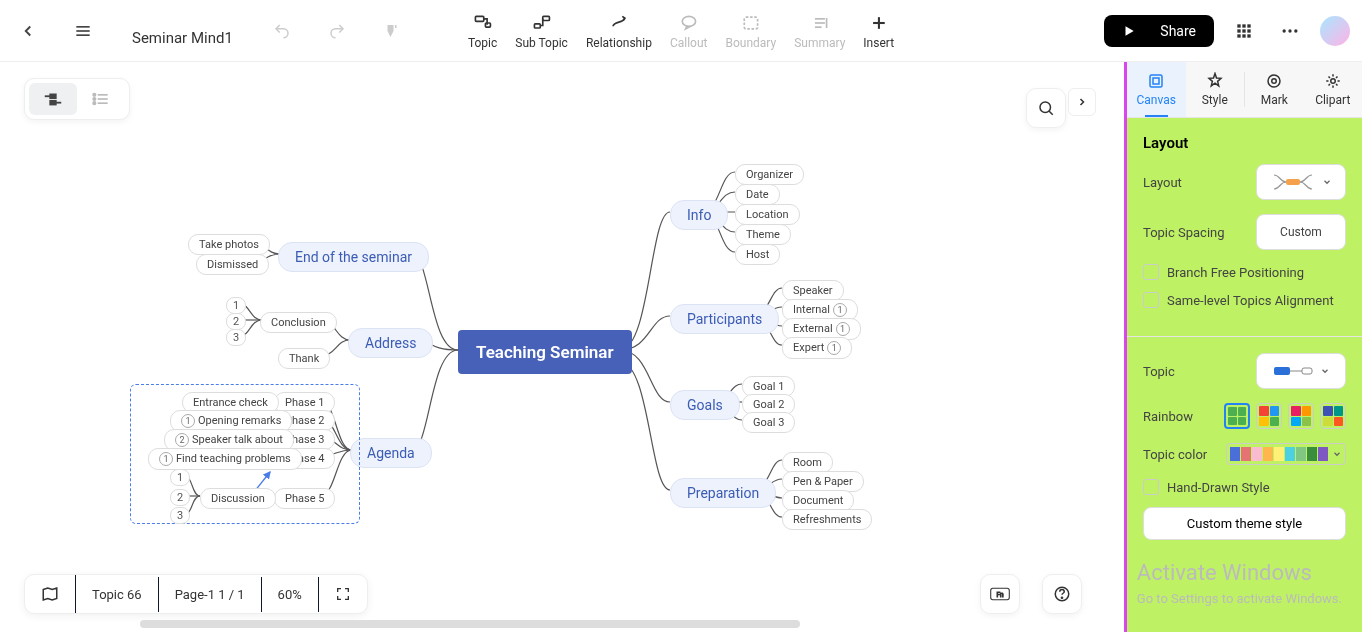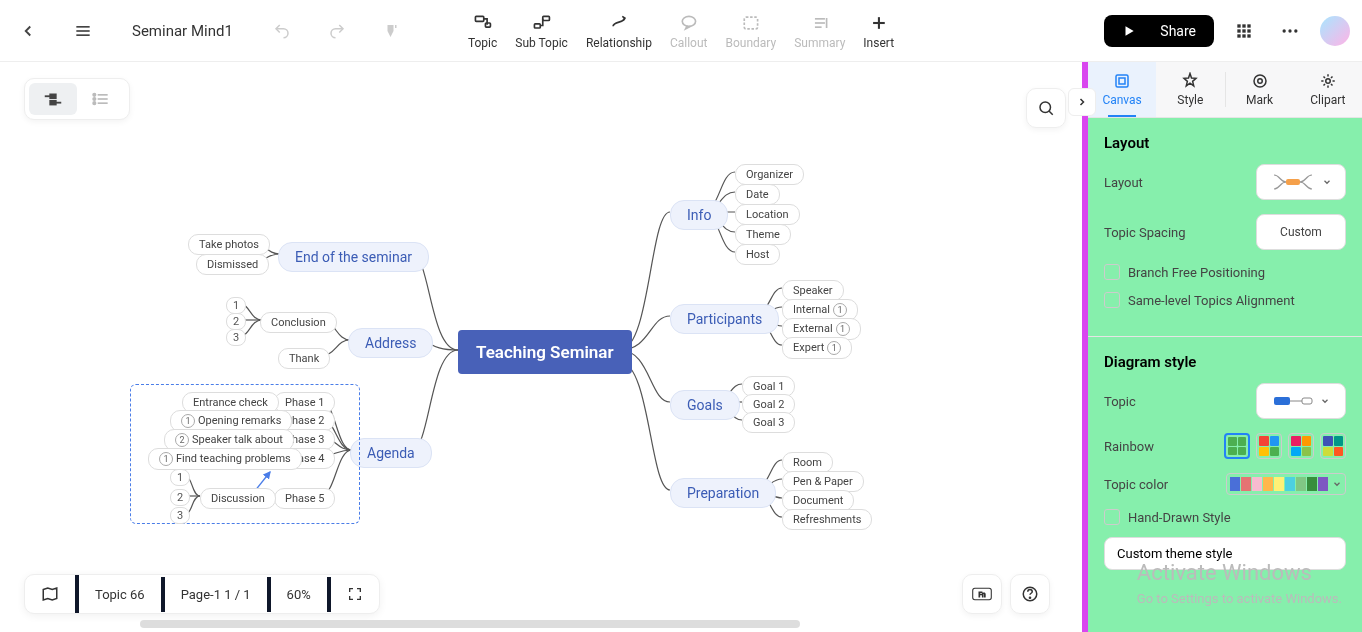--- a/index.html
+++ b/index.html
@@ -1,58 +1,58 @@
 <!DOCTYPE html>
 <html><head>
 <meta charset="utf-8">
 <style>
 *{margin:0;padding:0;box-sizing:border-box;font-family:-apple-system,BlinkMacSystemFont,"Segoe UI",Roboto,sans-serif}
 body{width:1362px;height:632px;background:#fff;overflow:hidden;position:relative}
 .toolbar{height:62px;display:flex;align-items:center;padding:0 12px;border-bottom:1px solid #eee}
-.tb-left{display:flex;align-items:center;gap:23px}
+.tb-left{display:flex;align-items:flex-end;gap:23px}
 .icon-btn{width:32px;height:32px;display:flex;align-items:center;justify-content:center;border-radius:6px;cursor:pointer;color:#444}
 .icon-btn.disabled{color:#ccc}
 .doc-title{font-size:15px;color:#333;margin:0 10px}
 .tb-center{position:absolute;left:50%;transform:translateX(-50%);display:flex;gap:18px}
 .tb-item{display:flex;flex-direction:column;align-items:center;gap:2px;cursor:pointer;font-size:12px;color:#333}
 .tb-item.disabled{color:#bbb}
 .tb-item .ic{height:22px;display:flex;align-items:center}
 .tb-right{margin-left:auto;display:flex;align-items:center;gap:14px}
 .share-btn{background:#000;color:#fff;border-radius:8px;padding:8px 18px;display:flex;align-items:center;gap:24px;font-size:14px;cursor:pointer}
 .avatar{width:30px;height:30px;border-radius:50%;background:linear-gradient(135deg,#a8e6ff,#ffb3e6)}
 .canvas-area{position:absolute;top:62px;left:0;right:280px;bottom:0;background:#fff}
 .view-switch{position:absolute;top:16px;left:24px;display:flex;background:#fff;border:1px solid #eee;border-radius:10px;padding:4px;box-shadow:0 2px 6px rgba(0,0,0,0.05)}
 .view-switch .vbtn{width:48px;height:32px;display:flex;align-items:center;justify-content:center;border-radius:6px}
 .view-switch .vbtn.active{background:#eef0f2}
 .search-btn{position:absolute;top:26px;right:16px;width:40px;height:40px;border:1px solid #eee;border-radius:10px;display:flex;align-items:center;justify-content:center;box-shadow:0 2px 6px rgba(0,0,0,0.05)}
 .chev-btn{position:absolute;top:26px;right:-14px;width:28px;height:28px;border:1px solid #eee;border-radius:6px;background:#fff;display:flex;align-items:center;justify-content:center;z-index:5}
 .bottom-bar{position:absolute;bottom:18px;left:24px;display:flex;align-items:center;background:#fff;border:1px solid #eee;border-radius:10px;box-shadow:0 2px 8px rgba(0,0,0,0.06)}
-.bb-cell{padding:10px 16px;font-size:13px;color:#333;display:flex;align-items:center;gap:6px;border-right:4px solid #0f172a}
+.bb-cell{padding:10px 16px;font-size:13px;color:#333;display:flex;align-items:center;gap:6px;border-right:1px solid #0f172a}
 .bb-cell:last-child{border-right:none}
-.fn-help{position:absolute;bottom:18px;right:32px;display:flex;gap:8px}
+.fn-help{position:absolute;bottom:18px;right:0;display:flex;gap:22px}
 .fn-help .sq{width:40px;height:40px;border:1px solid #eee;border-radius:10px;display:flex;align-items:center;justify-content:center;font-size:13px;box-shadow:0 2px 6px rgba(0,0,0,0.05)}
-.sidebar{position:absolute;top:62px;right:0;width:280px;bottom:0;background:#86efac;border-left:6px solid #d946ef;overflow-y:auto}
+.sidebar{position:absolute;top:62px;right:0;width:238px;bottom:0;background:#bef264;border-left:3px solid #d946ef;overflow-y:auto}
 .side-tabs{display:flex;border-bottom:1px solid #e5e5e5;background:#f7f7f8}
 .side-tab{flex:1;display:flex;flex-direction:column;align-items:center;gap:3px;padding:10px 0;font-size:12px;color:#333;cursor:pointer;position:relative}
 .side-tab.active{color:#2383f6;background:#eaf2fd}
 .side-tab.active::after{content:"";position:absolute;bottom:0;left:30%;right:30%;height:2px;background:#2383f6}
 .side-sep{width:1px;background:#e5e5e5;margin:10px 0}
 .panel{padding:16px}
 .panel h3{font-size:15px;font-weight:600;margin-bottom:12px}
 .row{display:flex;align-items:center;justify-content:space-between;margin-bottom:14px;font-size:13px;color:#444}
 .sel-box{width:90px;height:36px;border:1px solid #ddd;border-radius:8px;background:#fff;display:flex;align-items:center;justify-content:center;gap:6px;font-size:12px}
 .chk{width:16px;height:16px;border:1px solid #ccc;border-radius:3px;flex-shrink:0}
 .chk-row{display:flex;align-items:center;gap:8px;font-size:13px;color:#444;margin-bottom:12px}
 .rainbow-opts{display:flex;gap:6px}
 .grid4{width:26px;height:26px;border:1px solid #ccc;border-radius:4px;display:grid;grid-template-columns:1fr 1fr;grid-template-rows:1fr 1fr;gap:1px;padding:2px}
 .grid4.active{border:2px solid #2383f6}
 .grid4 span{border-radius:1px}
 .color-strip{display:flex;align-items:center;gap:1px;border:1px solid #ccc;border-radius:4px;padding:3px}
 .color-strip span{width:10px;height:14px}
-.custom-theme{border:1px solid #ddd;border-radius:8px;padding:8px 12px;font-size:13px;background:#fff;cursor:pointer}
+.custom-theme{border:1px solid #ddd;border-radius:8px;padding:8px 12px;text-align:center;font-size:13px;background:#fff;cursor:pointer}
 .watermark{position:absolute;bottom:24px;right:20px;color:#bbb;font-size:13px;text-align:left;pointer-events:none;line-height:1.5}
 .scroll-thumb{position:absolute;bottom:4px;left:140px;width:660px;height:8px;background:#ddd;border-radius:4px}
 
 .mm{position:absolute}
 .node-root{background:#4861b8;color:#fff;font-weight:600;font-size:17px;padding:12px 18px;border-radius:4px}
 .node-main{background:#eef2fc;color:#3b5cb5;font-size:14px;padding:6px 16px;border-radius:14px;border:1px solid #dbe3f5}
 .node-sub{background:#fff;color:#444;font-size:11px;padding:3px 10px;border-radius:10px;border:1px solid #ddd;white-space:nowrap}
 .node-tiny{background:#fff;color:#555;font-size:11px;padding:1px 6px;border-radius:8px;border:1px solid #ddd}
 .sel-dash{border:1.5px dashed #4a7de8;border-radius:6px}
 .cnt-badge{display:inline-flex;align-items:center;justify-content:center;width:14px;height:14px;border:1px solid #aaa;border-radius:7px;font-size:9px;margin-left:3px;color:#666}
@@ -450,21 +450,20 @@
       </div>
     <div class="chk-row">
         <div class="chk"></div>
         <span>Same-level Topics Alignment</span>
       </div>
   </div>
 
   <div style="height:1px;background:#e5e5e5"></div>
 
   <div class="panel">
-    <h3>Diagram style</h3>
     <div class="row">
         <span>Topic</span>
       <div class="sel-box">
           <svg width="42" height="18" viewBox="0 0 42 18">
             <rect x="2" y="5" width="16" height="8" rx="2" fill="#2b6fd8"></rect>
             <line x1="18" y1="9" x2="30" y2="9" stroke="#888"></line>
             <rect x="30" y="6" width="10" height="6" rx="2" fill="none" stroke="#888"></rect>
           </svg>
           <svg width="10" height="10" viewBox="0 0 24 24" stroke="#666" stroke-width="3" fill="none">
             <polyline points="6 9 12 15 18 9"></polyline>

